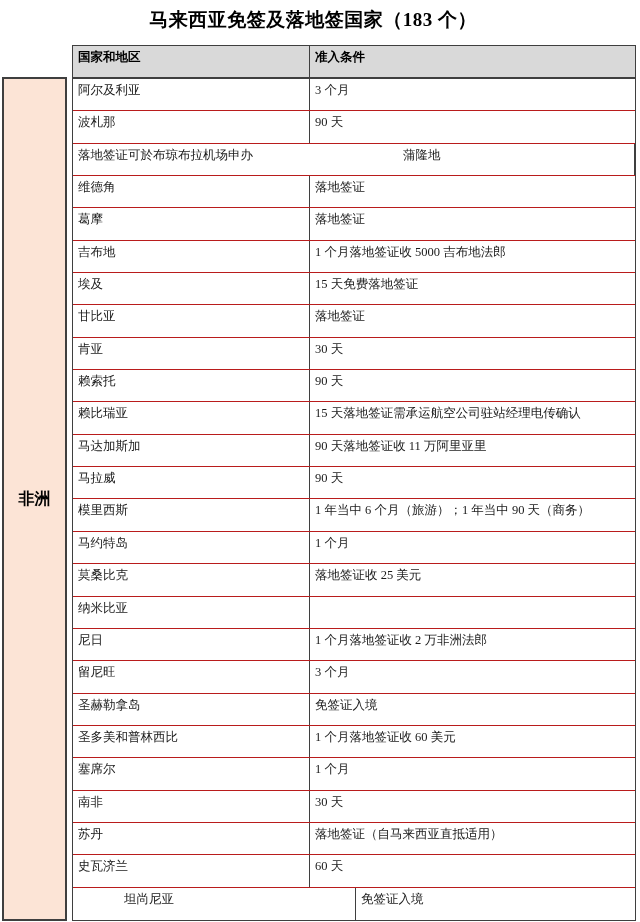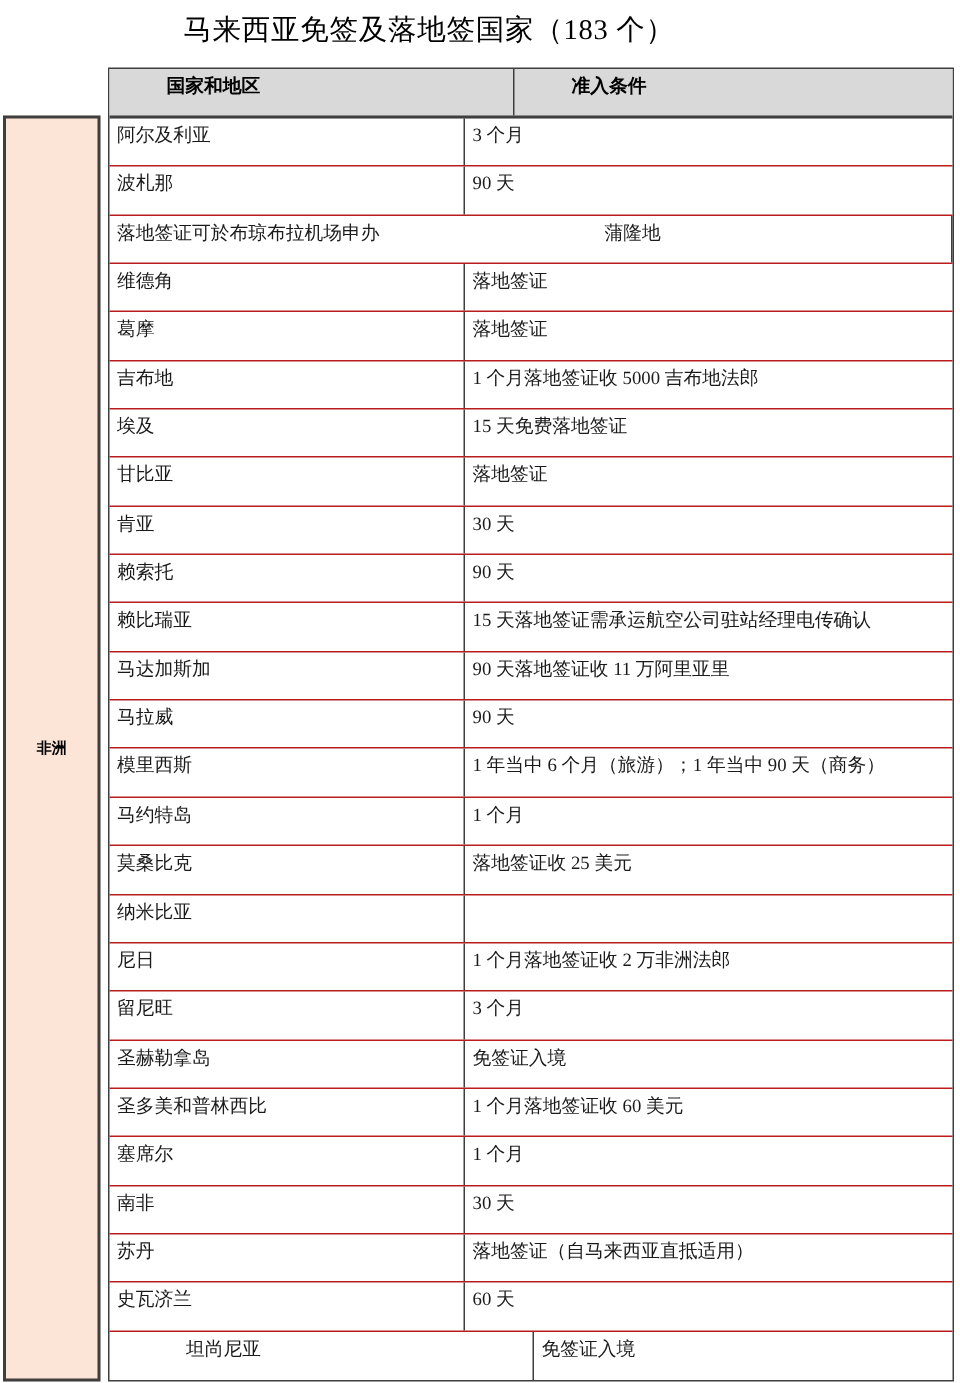--- a/index.html
+++ b/index.html
@@ -9,37 +9,38 @@
     position: relative;
     font-family: "Liberation Serif", "DejaVu Serif", serif;
     color: #1a1a1a;
     overflow: hidden;
   }
   .title {
     position: absolute;
     top: 7px; left: 0; width: 572px;
     text-align: center;
     font-size: 19px;
-    font-weight: normal;
+    font-weight: bold;
     color: #000;
     margin: 0;
     letter-spacing: 0.5px;
+    padding-left: 27px;
   }
   .region-col {
     position: absolute;
     left: 2px; top: 77px;
     width: 65px; height: 844px;
     box-sizing: border-box;
     background: #fce4d6;
     border: 2px solid #3f3f3f;
     display: flex;
     align-items: center;
     justify-content: center;
     font-weight: bold;
-    font-size: 10px;
+    font-size: 16px;
     color: #000;
   }
   .vtable {
     position: absolute;
     left: 72px; top: 45px;
     width: 564px;
     box-sizing: border-box;
     border: 1px solid #3f3f3f;
     background: #fff;
   }
@@ -63,21 +64,21 @@
     line-height: 15px;
     overflow: hidden;
     white-space: nowrap;
   }
   .c1 {
     width: 237px;
     border-right: 1px solid #3f3f3f;
     flex: none;
   }
   .c2 { flex: 1; }
-  .th { font-weight: bold; color: #000; margin-left: 33px; }
+  .th { font-weight: bold; color: #000; }
 </style>
 </head>
 <body>
 
 <h1 class="title">马来西亚免签及落地签国家（183 个）</h1>
 
 <div class="region-col">
   <span>非洲</span>
 </div>
 

